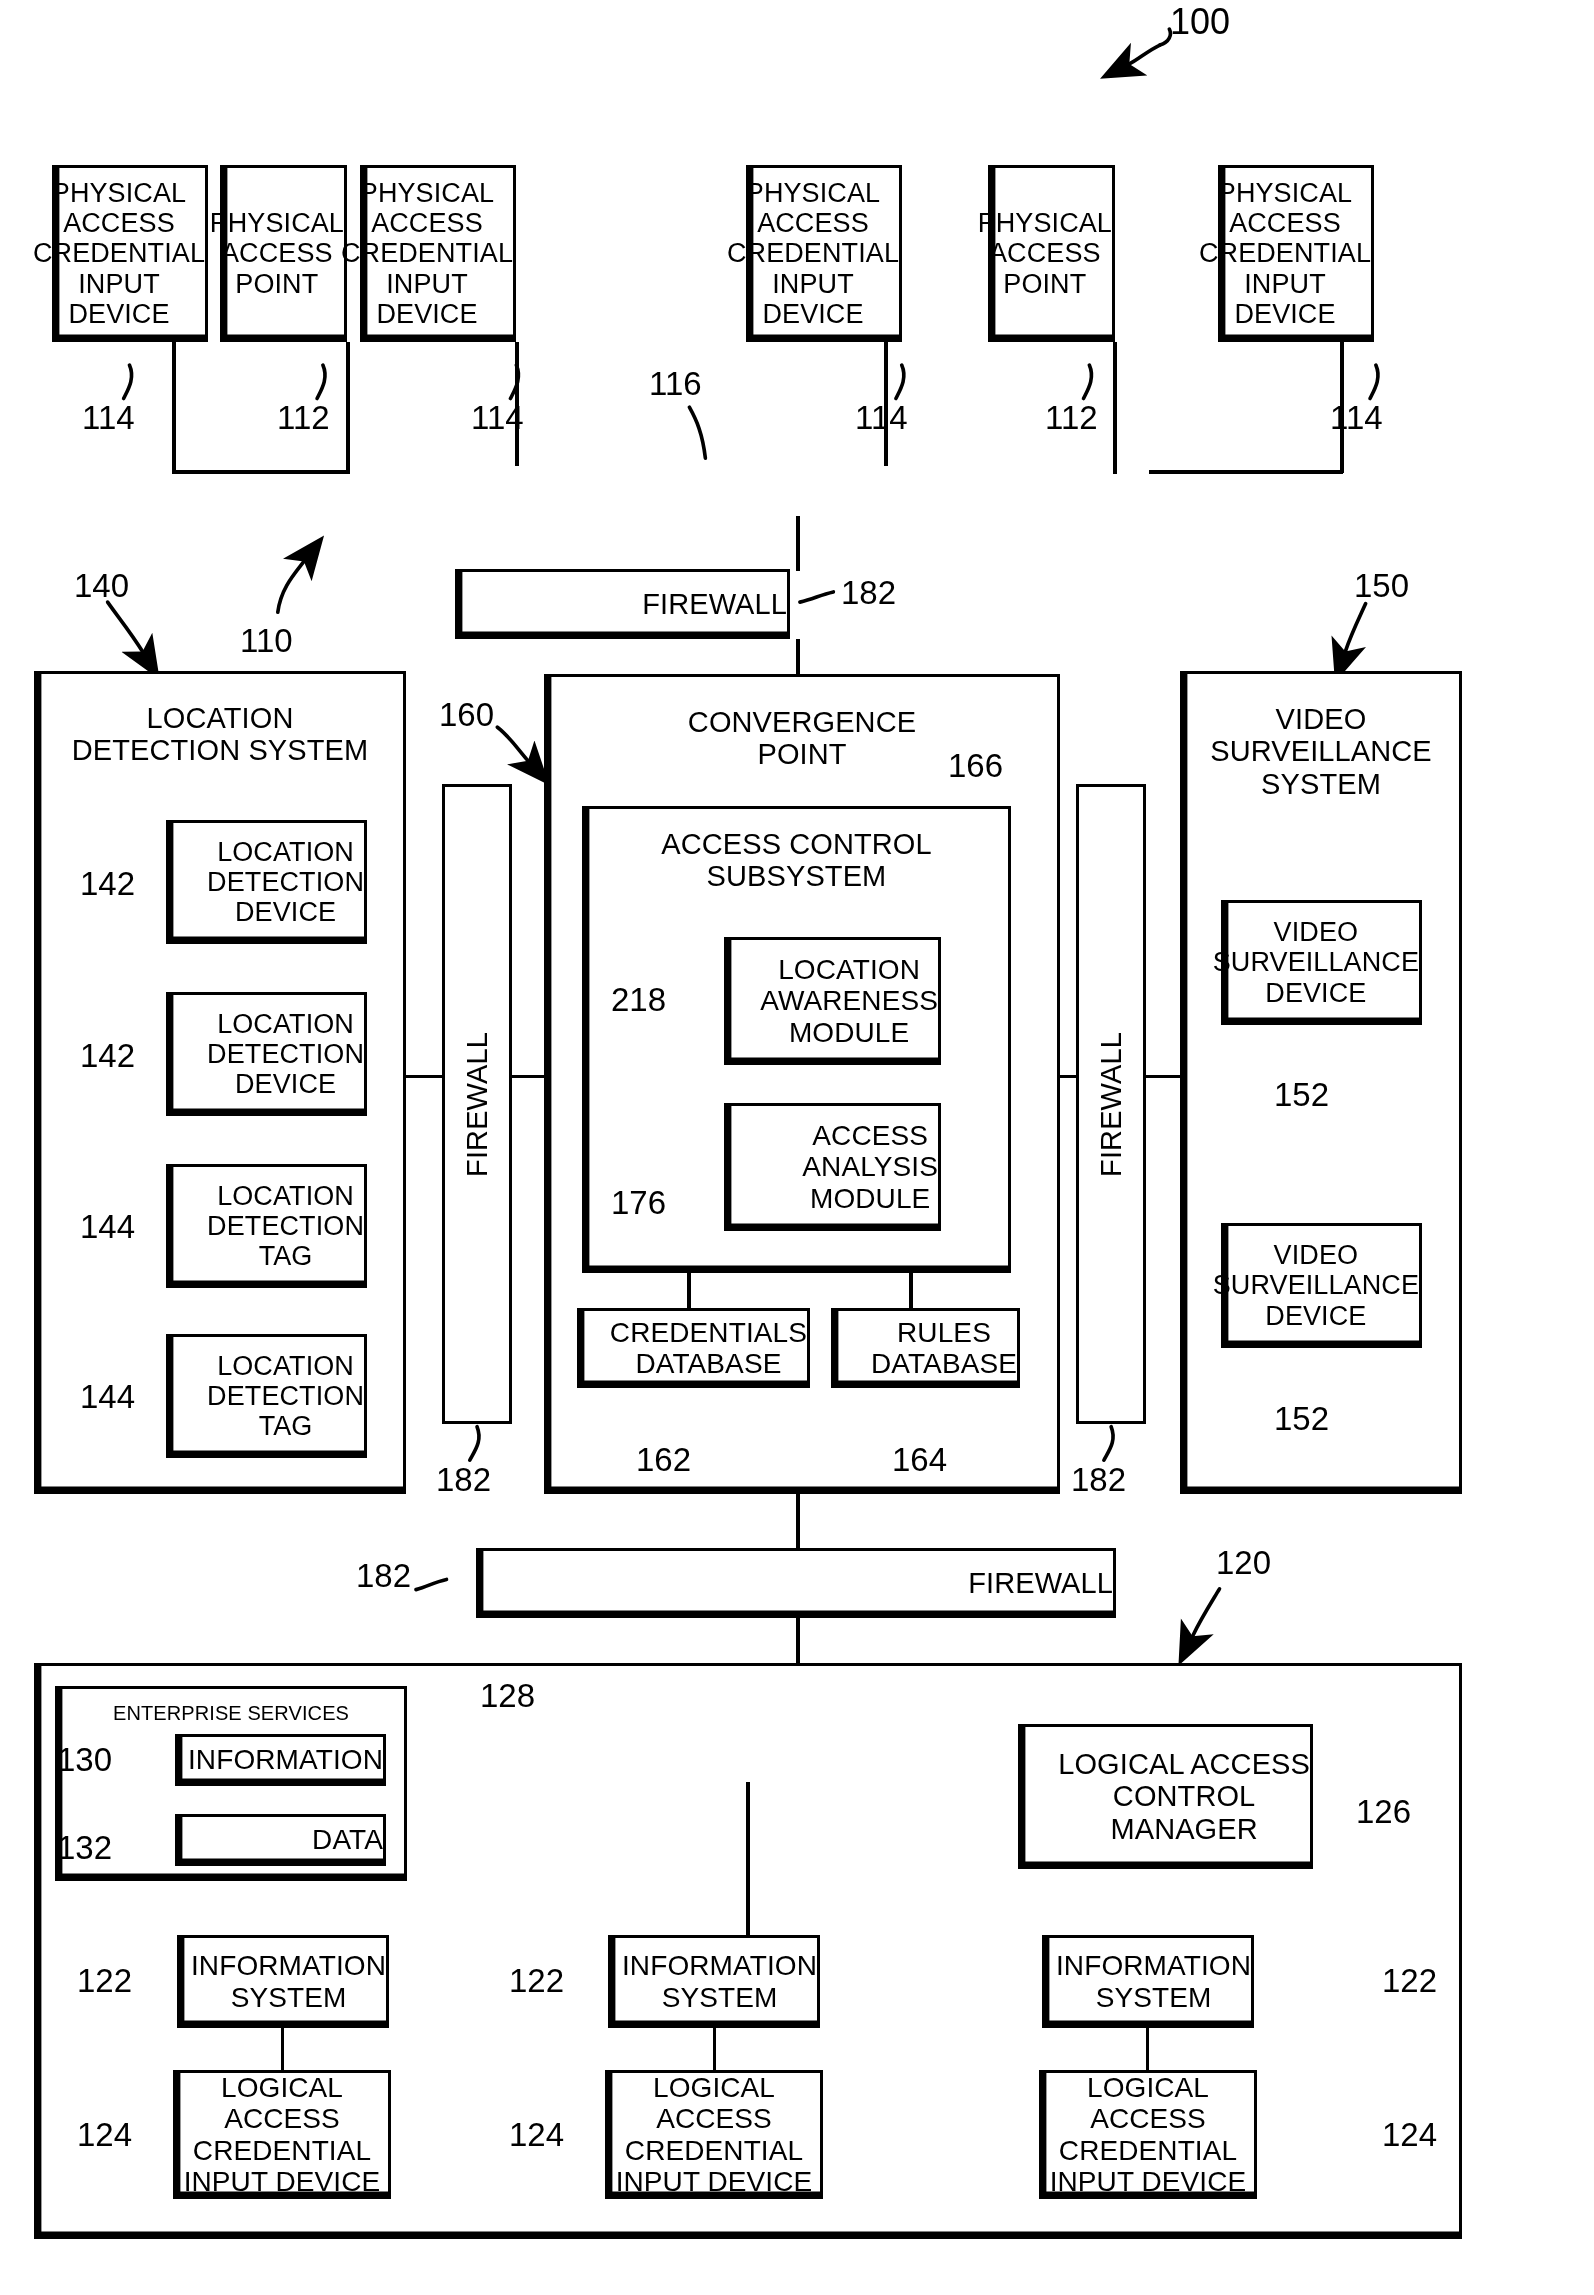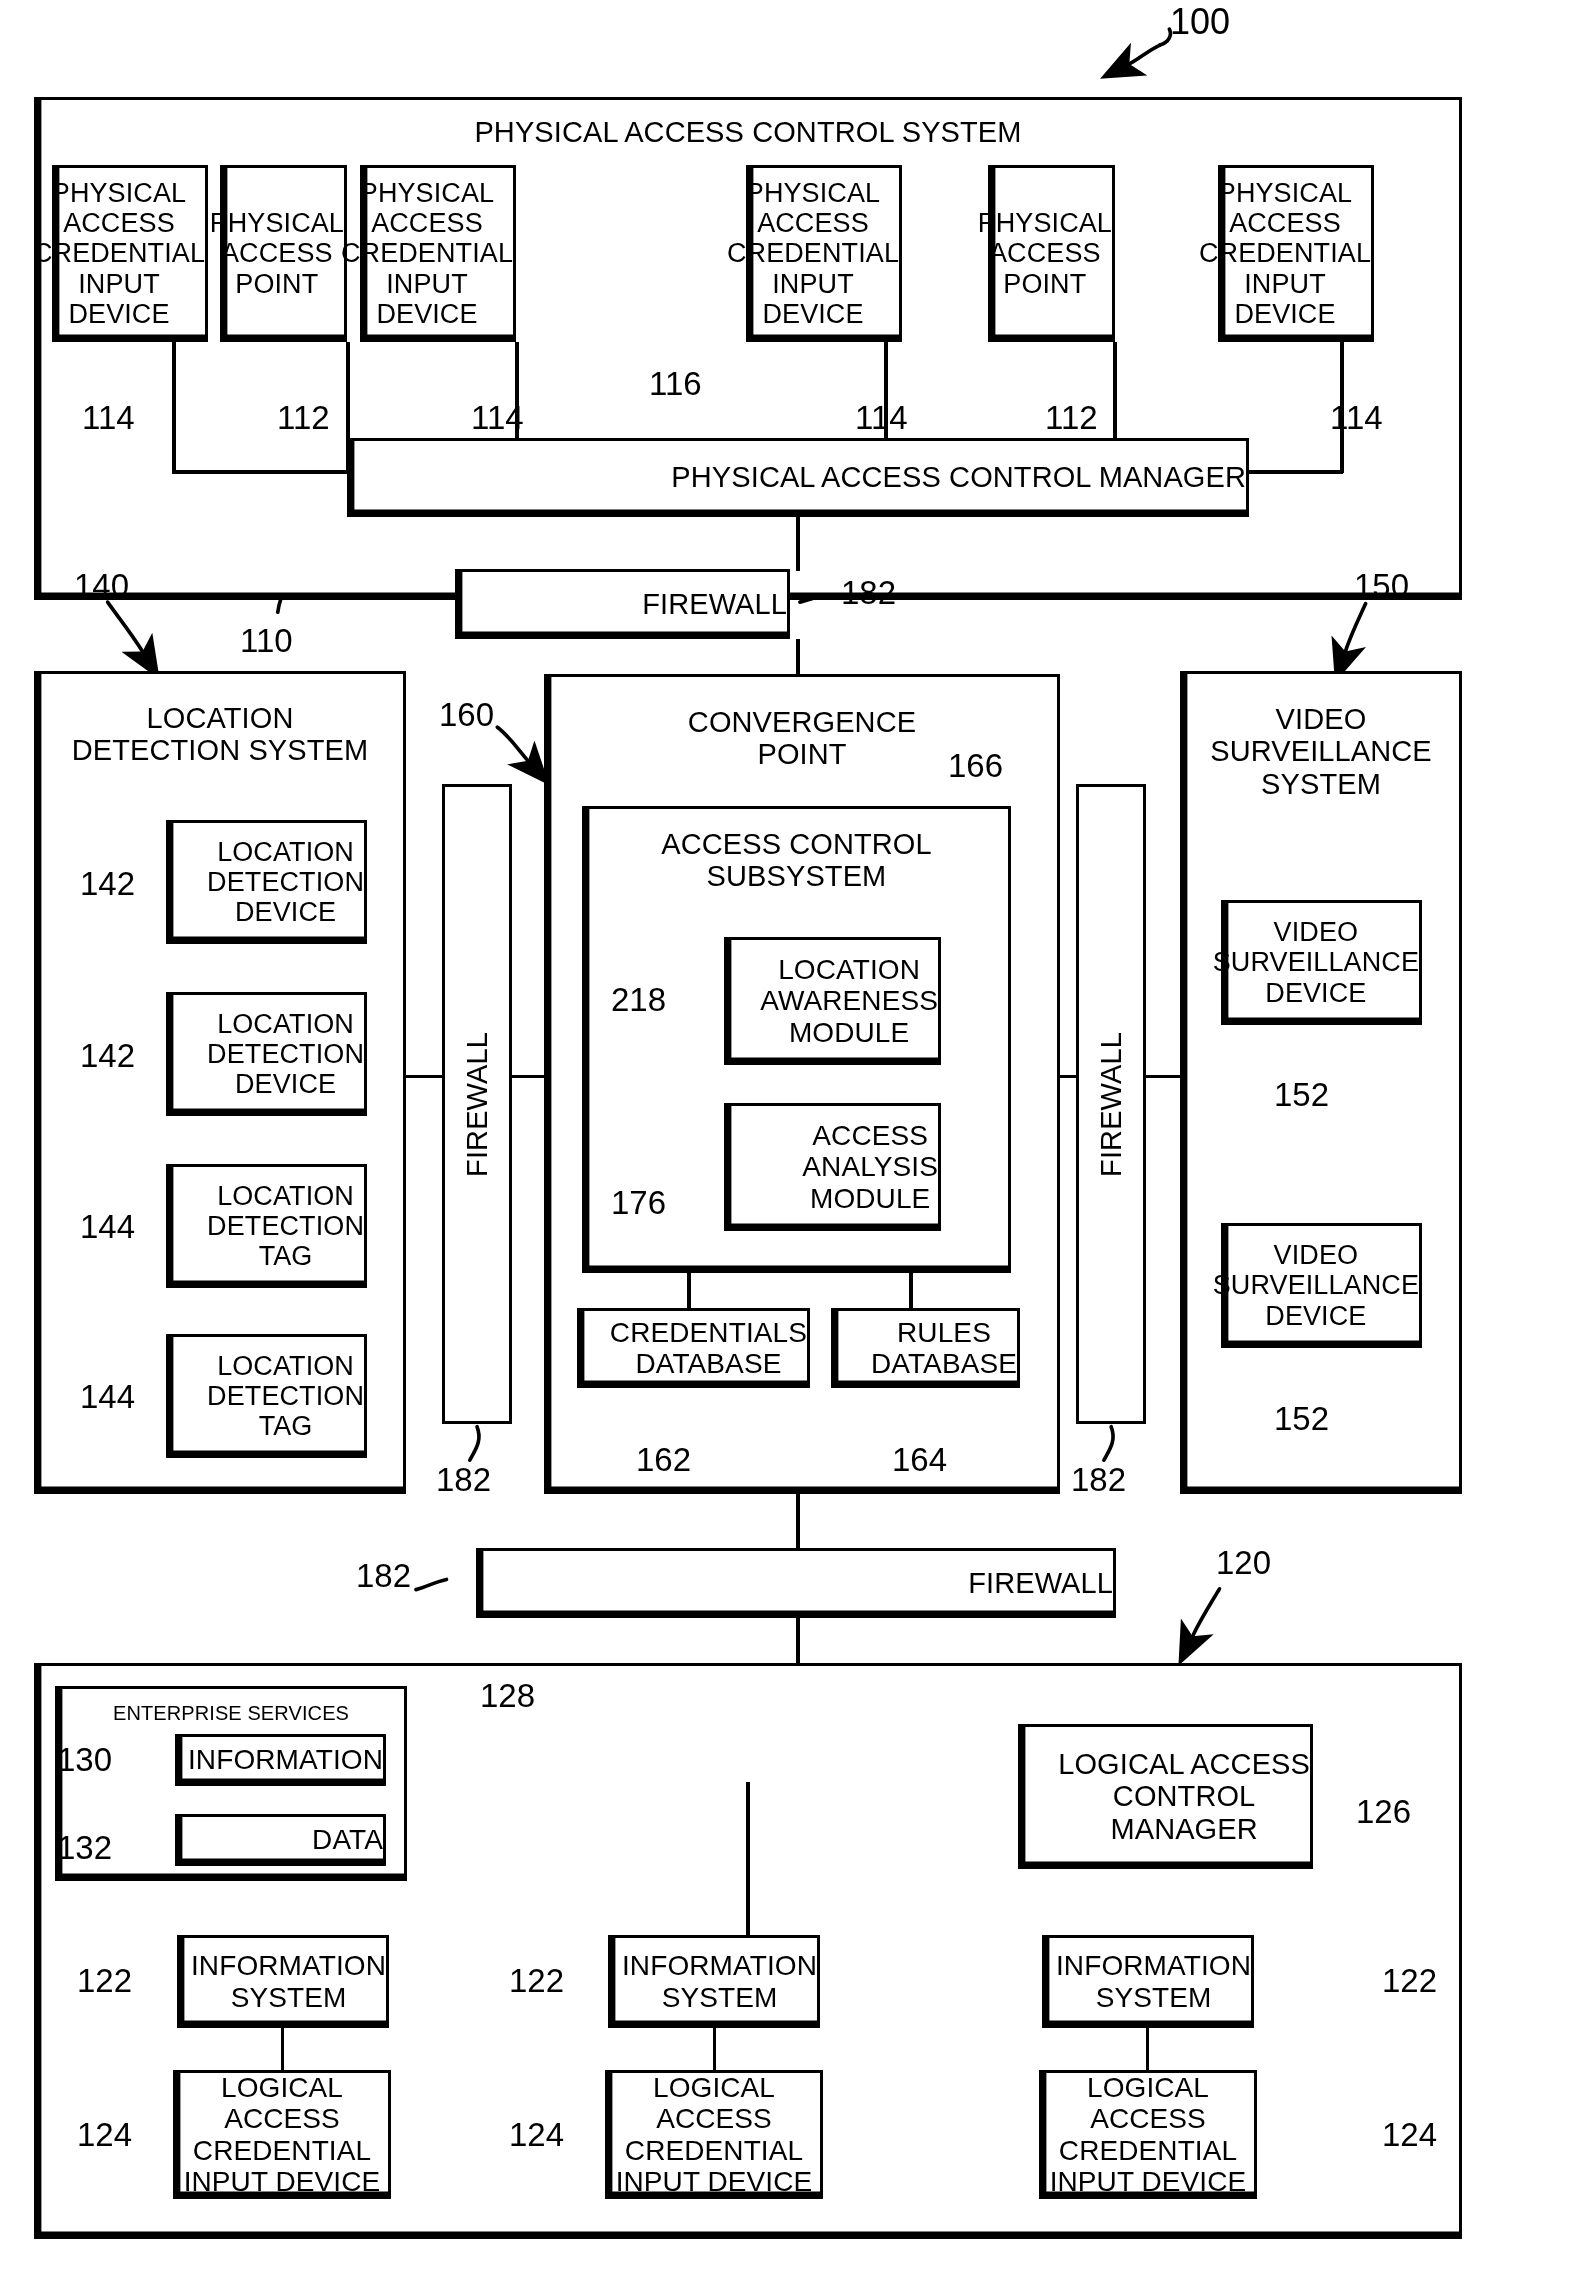--- a/index.html
+++ b/index.html
@@ -158,23 +158,20 @@
 
       <path d="M560,2452 L820,2452" stroke-width="5"></path>
       <path d="M820,2452 L600,2660" stroke-width="5"></path>
       <path d="M1230,2452 L1400,2452" stroke-width="5"></path>
       <path d="M1230,2452 L1434,2660" stroke-width="5"></path>
     </g>
   </svg>
 
   <div class="num" style="left:1170px; top:3.6px; font-size:36px;">100</div>
 
-  <div class="box shadowed" style="left:34px; top:97px; width:1428px; height:503px; align-items:center;">
-    <div class="label" style="font-size:29px; margin-top:16px;">PHYSICAL ACCESS CONTROL SYSTEM</div>
-  </div>
 
   <div class="box shadowed ctr" style="left:52px; top:165px; width:156px; height:177px;">
     <div class="label" style="font-size:27px;">PHYSICAL
 ACCESS
 CREDENTIAL
 INPUT DEVICE</div>
   </div>
   <div class="box shadowed ctr" style="left:220px; top:165px; width:127px; height:177px;">
     <div class="label" style="font-size:27px;">PHYSICAL
 ACCESS
@@ -215,23 +212,20 @@
   <div class="ln lnv" style="left:172px; top:342px; width:3.6px; height:131px;"></div>
   <div class="ln lnh6" style="left:172px; top:470px; width:175px; height:4.4px;"></div>
 
   <div class="ln lnv" style="left:346px; top:342px; width:3.6px; height:132px;"></div>
   <div class="ln lnv" style="left:515px; top:342px; width:3.6px; height:124px;"></div>
   <div class="ln lnv" style="left:884px; top:342px; width:3.6px; height:124px;"></div>
   <div class="ln lnv" style="left:1113px; top:342px; width:3.6px; height:132px;"></div>
   <div class="ln lnv" style="left:1340px; top:342px; width:3.6px; height:131px;"></div>
   <div class="ln lnh6" style="left:1149px; top:470px; width:194px; height:4.4px;"></div>
 
-  <div class="box shadowed ctr" style="left:347px; top:438px; width:902px; height:79px;">
-    <div class="label" style="font-size:29px;">PHYSICAL ACCESS CONTROL MANAGER</div>
-  </div>
 
   <div class="ln lnv" style="left:796px; top:516px; width:3.6px; height:55px;"></div>
 
   <div class="num" style="left:74px; top:569px;">140</div>
   <div class="num" style="left:240px; top:624px;">110</div>
   <div class="num" style="left:1354px; top:569px;">150</div>
 
   <div class="box shadowed ctr" style="left:455px; top:569px; width:335px; height:70px;">
     <div class="label" style="font-size:29px;">FIREWALL</div>
   </div>

